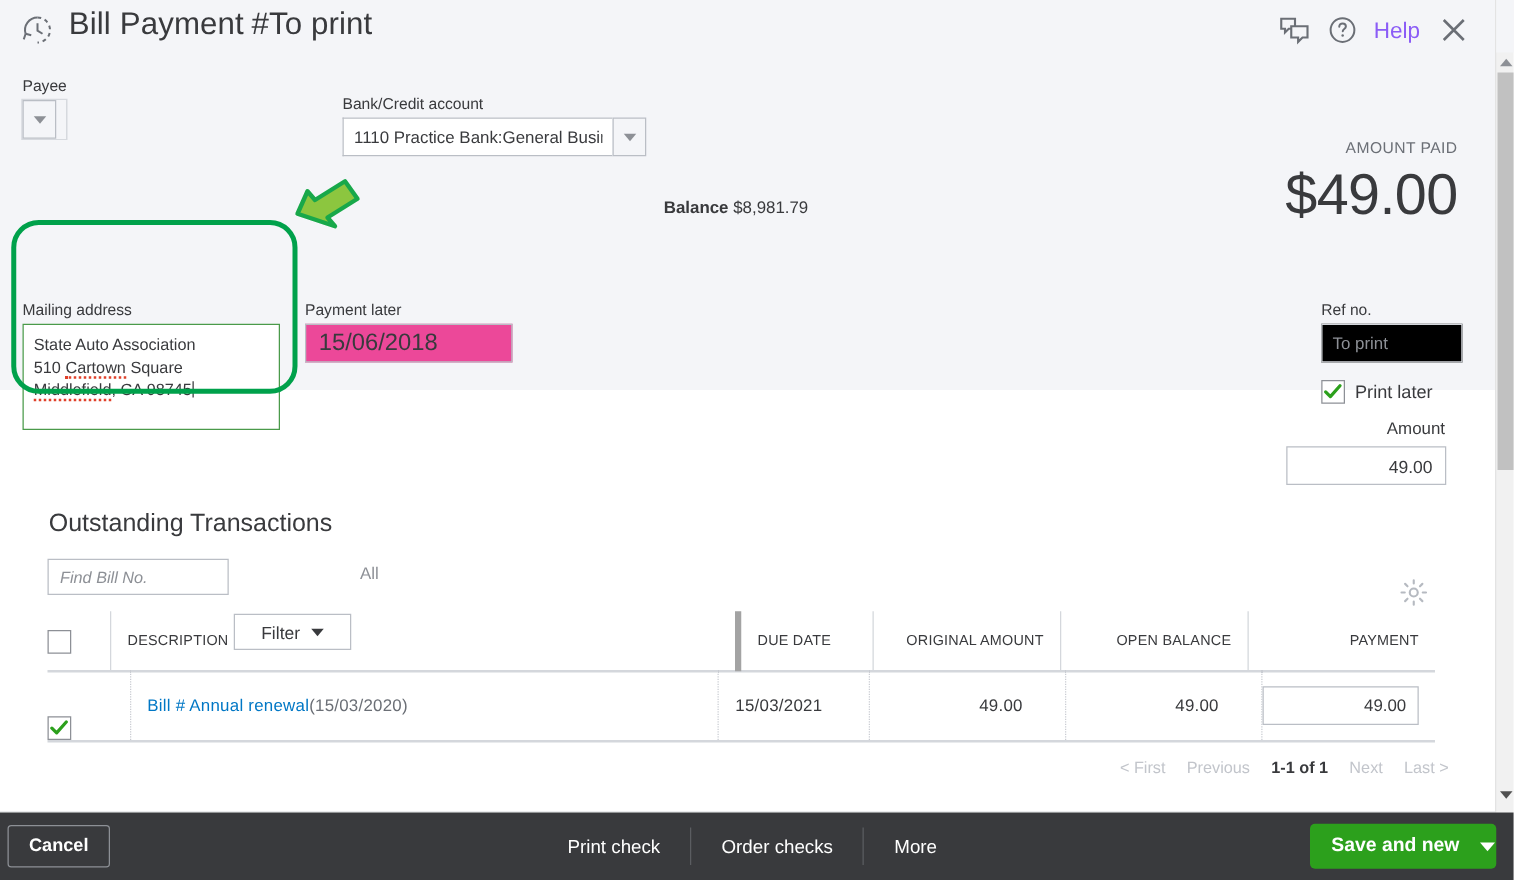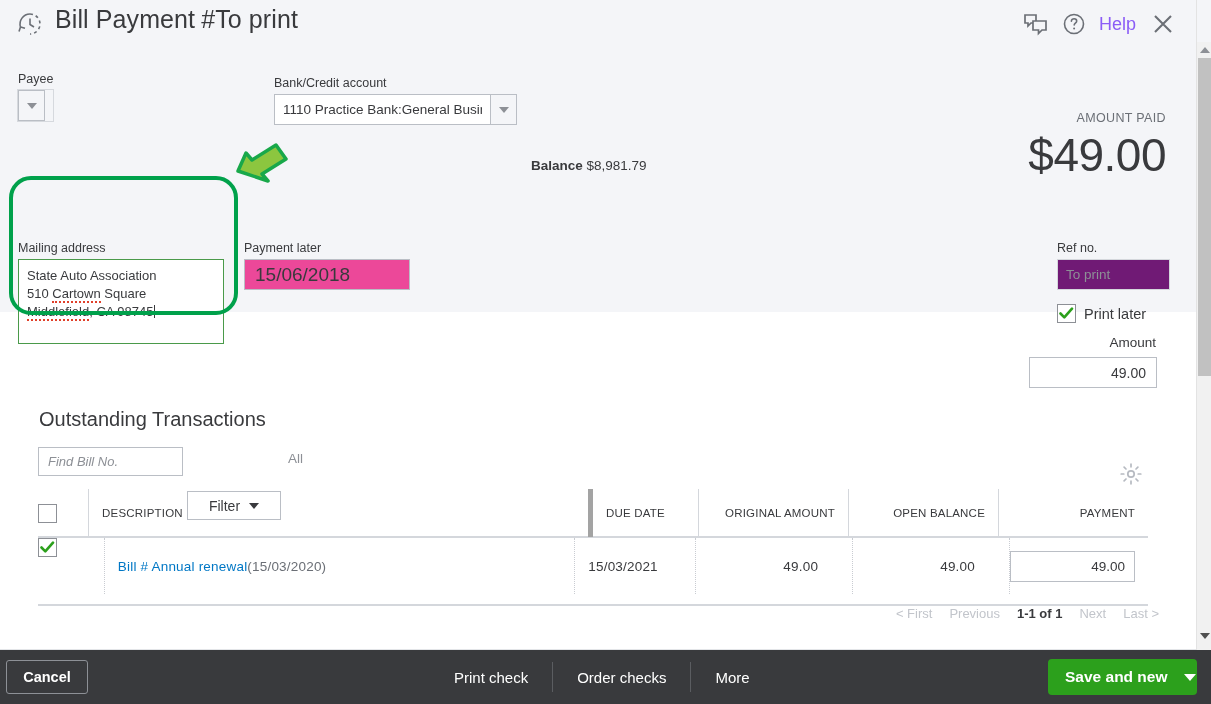--- a/index.html
+++ b/index.html
@@ -65,21 +65,21 @@
     border: 1px solid #babec5; background: #f4f5f8;
     display: flex; align-items: center; justify-content: center;
     cursor: pointer;
   }
   .combo .drop span {
     width: 0; height: 0;
     border-left: 5px solid transparent; border-right: 5px solid transparent;
     border-top: 6px solid #8d9096;
   }
 
-  .payee-wrap { position: absolute; left: 18px; top: 24px; }
+  .payee-wrap { position: absolute; left: 18px; top: 14px; }
   .payee-wrap input { width: 212px; }
   .payee-wrap .combo { box-shadow: 0 0 0 1px #d6d9de; }
 
   .bank-wrap { position: absolute; left: 274px; top: 28px; }
   .bank-wrap input { width: 216px; }
 
   .balance {
     position: absolute; left: 531px; top: 110px;
     font-size: 13.5px; color: #393a3d; white-space: nowrap;
   }
@@ -92,21 +92,21 @@
     font-size: 12.5px; color: #6b6f76; letter-spacing: .35px;
   }
   .amount-paid-val {
     position: absolute; right: 30px; top: 80px;
     font-size: 46px; color: #393a3d; font-weight: 400; letter-spacing: -.5px;
   }
 
   .refno-wrap { position: absolute; left: 1057px; top: 193px; }
   .refno-wrap input {
     width: 113px; height: 31px;
-    border: 1px solid #d4d7dc; background: #701a75;
+    border: 1px solid #d4d7dc; background: #000000;
     font-family: "Liberation Sans", sans-serif;
     font-size: 13.5px; color: #8d9096; padding: 0 8px; outline: none;
   }
   .refno-wrap input::placeholder { color: #8d9096; }
 
   .printlater {
     position: absolute; left: 1057px; top: 256px;
     display: flex; align-items: center; gap: 8px;
   }
   .cbox {
@@ -220,21 +220,21 @@
     font-size: 11.5px; color: #393a3d; font-weight: 400;
     letter-spacing: .2px;
   }
   .c-check { width: 50px; display: flex; align-items: center; }
   .c-desc  { width: 500px; padding-left: 13px; border-left: 1px solid #d4d7dc; height: 48px; display:flex; align-items:center; }
   .c-due   { width: 110px; padding-left: 13px; border-left: 5px solid #a3a3a3; height: 48px; display:flex; align-items:center;}
   .c-orig  { width: 150px; padding-right: 13px; border-left: 1px solid #d4d7dc; height: 48px; display:flex; align-items:center; justify-content:flex-end;}
   .c-open  { width: 150px; padding-right: 13px; border-left: 1px solid #d4d7dc; height: 48px; display:flex; align-items:center; justify-content:flex-end;}
   .c-pay   { width: 150px; padding-right: 13px; border-left: 1px solid #d4d7dc; height: 48px; display:flex; align-items:center; justify-content:flex-end;}
 
-  .trow { display: flex; align-items: flex-start; height: 68px; border-bottom: 2px solid #d4d7dc; gap: 21px; }
+  .trow { display: flex; align-items: flex-end; height: 56px; border-bottom: 2px solid #d4d7dc; gap: 21px; }
   .trow .c-desc, .trow .c-due, .trow .c-orig, .trow .c-open, .trow .c-pay {
     height: 56px; border-left: 1px dotted #c9ccd2;
   }
   .trow .col { font-weight: 400; font-size: 13.5px; color: #393a3d; }
   .desc-link { color: #0077c5; cursor: pointer; }
   .desc-sub { color: #6b6f76; }
   .pay-input {
     width: 125px; height: 31px;
     border: 1px solid #babec5; background: #fff;
     font-family: "Liberation Sans", sans-serif;

